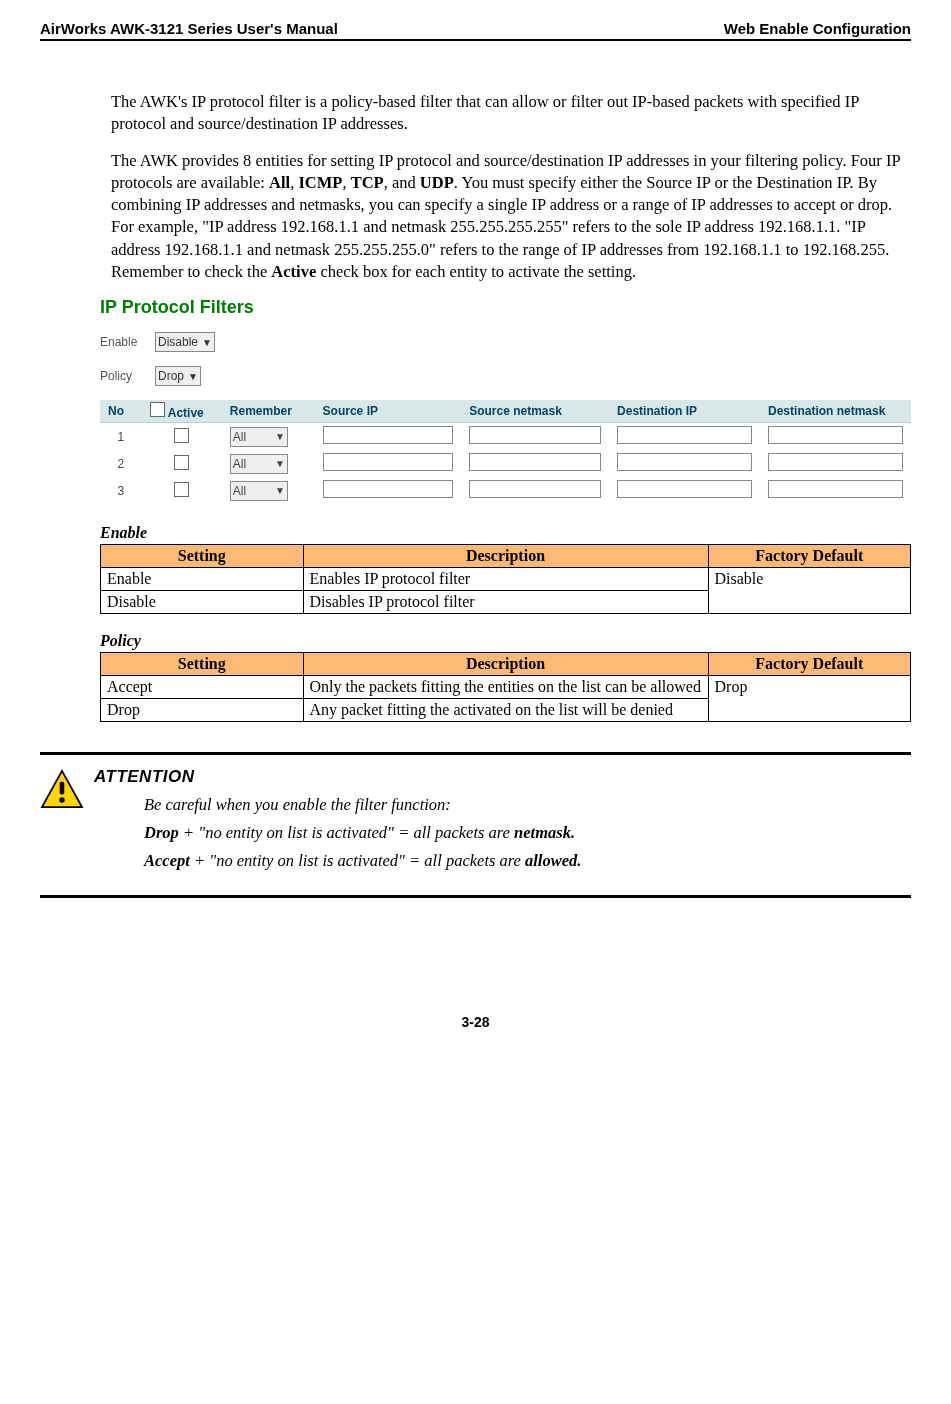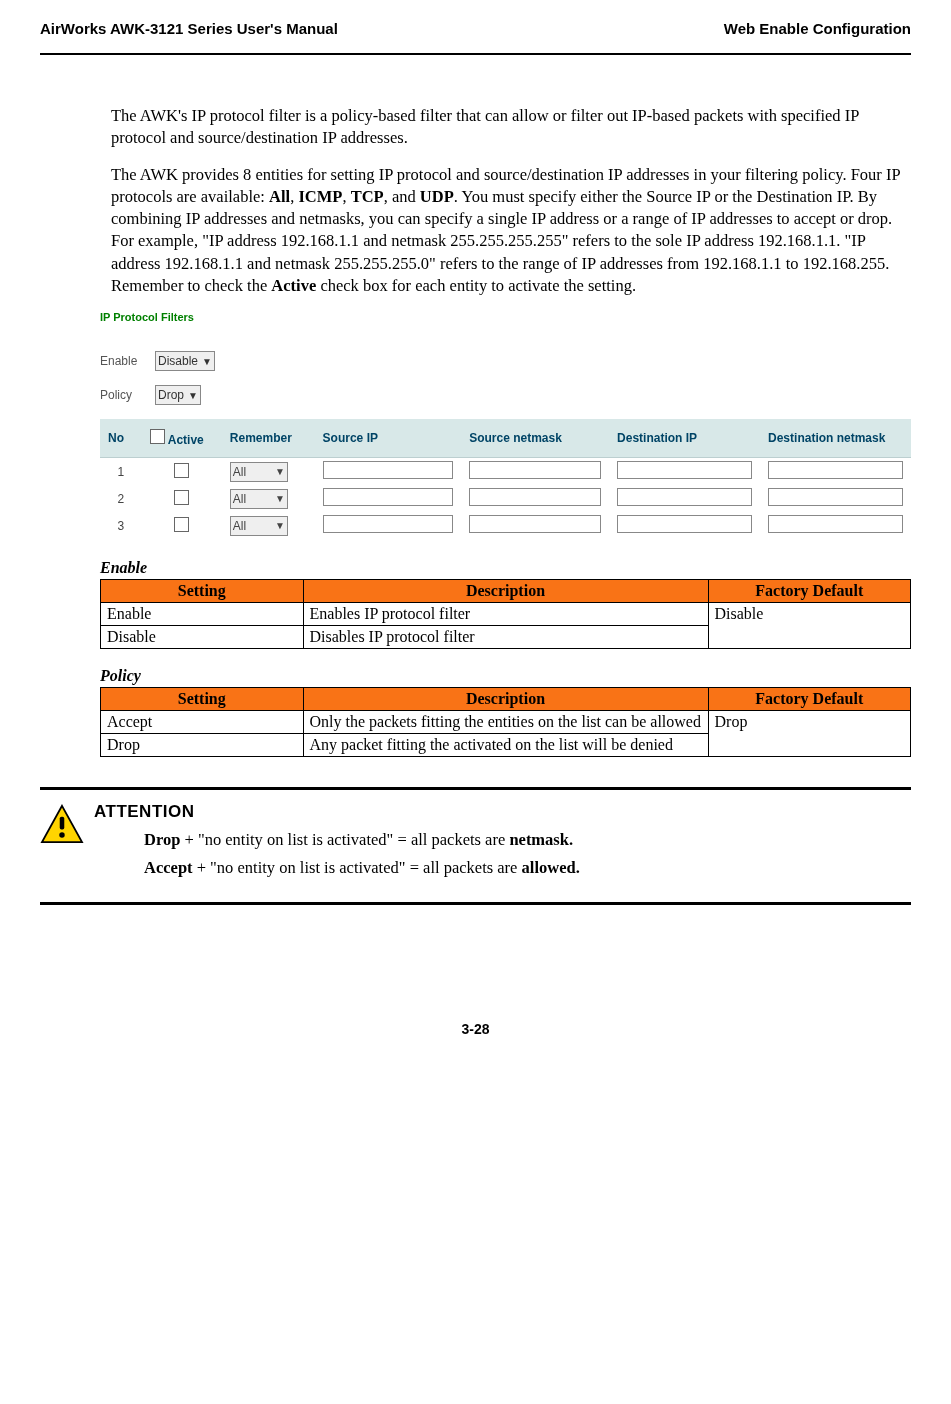--- a/index.html
+++ b/index.html
@@ -14,21 +14,21 @@
   .page {
     padding: 20px 40px 40px 40px;
   }
   .top-header {
     display: flex;
     justify-content: space-between;
     font-family: Arial, Helvetica, sans-serif;
     font-weight: bold;
     font-size: 15px;
     border-bottom: 2px solid #000;
-    padding-bottom: 16px;
+    padding-bottom: 2px;
     margin-bottom: 50px;
   }
   h2.section-title {
     font-family: Arial, Helvetica, sans-serif;
     font-weight: bold;
     font-size: 22px;
     margin: 0 0 10px 0;
     padding-left: 10px;
   }
   .body-text {
@@ -38,22 +38,22 @@
   }
   .ui-block {
     margin: 0 0 20px 60px;
     font-family: Verdana, Arial, sans-serif;
     font-size: 12px;
     color: #333;
   }
   .ui-title {
     color: #008000;
     font-weight: bold;
-    font-size: 11px;
-    margin-bottom: 28px;
+    font-size: 18px;
+    margin-bottom: 14px;
   }
   .ui-row {
     margin-bottom: 14px;
     display: flex;
     align-items: center;
   }
   .ui-row .ui-label {
     width: 55px;
     color: #555;
   }
@@ -75,21 +75,21 @@
     border-collapse: collapse;
     width: 100%;
     margin-top: 6px;
   }
   table.ui-table th {
     background: #d8e8e8;
     color: #004466;
     font-weight: bold;
     font-size: 12px;
     text-align: left;
-    padding: 10px 8px;
+    padding: 2px 8px;
     border-bottom: 1px solid #bccfd0;
   }
   table.ui-table td {
     padding: 3px 8px;
     font-size: 12px;
     color: #444;
     vertical-align: middle;
   }
   .ui-checkbox {
     display: inline-block;
@@ -111,36 +111,37 @@
     margin: 18px 0 2px 60px;
     font-size: 16px;
   }
   table.doc-table {
     border-collapse: collapse;
     width: calc(100% - 60px);
     margin-left: 60px;
     font-size: 16px;
   }
   table.doc-table th {
-    background: #f97316;
+    background: #fdba74;
     border: 1px solid #000;
     padding: 2px 6px;
     font-weight: bold;
     text-align: center;
   }
   table.doc-table td {
     border: 1px solid #000;
     padding: 2px 6px;
     vertical-align: top;
   }
   .attention-wrap {
     border-top: 3px solid #000;
     border-bottom: 3px solid #000;
     margin: 30px 0 0 0;
     padding: 12px 0 16px 0;
+    font-style: italic;
   }
   .attention-inner {
     display: flex;
   }
   .att-icon {
     width: 44px; height: 40px;
     margin: 2px 10px 0 0;
     flex: 0 0 auto;
   }
   .att-title {
@@ -301,20 +302,21 @@
   <div class="attention-wrap">
     <div class="attention-inner">
       <svg class="att-icon" viewBox="0 0 48 44">
         <polygon points="24,2 46,42 2,42" fill="#ffd400" stroke="#000" stroke-width="2"></polygon>
         <rect x="21.5" y="14" width="5" height="14" rx="2" fill="#000"></rect>
         <circle cx="24" cy="34" r="3" fill="#000"></circle>
       </svg>
       <div style="flex:1">
         <div class="att-title">ATTENTION</div>
         <div class="att-body">
+          <p>Be careful when you enable the filter function:</p>
           <p>
             <b>Drop</b><span> + "no entity on list is activated" = all packets are </span><b>netmask.</b>
           </p>
           <p>
             <b>Accept</b><span> + "no entity on list is activated" = all packets are </span><b>allowed.</b>
           </p>
         </div>
       </div>
     </div>
   </div>

